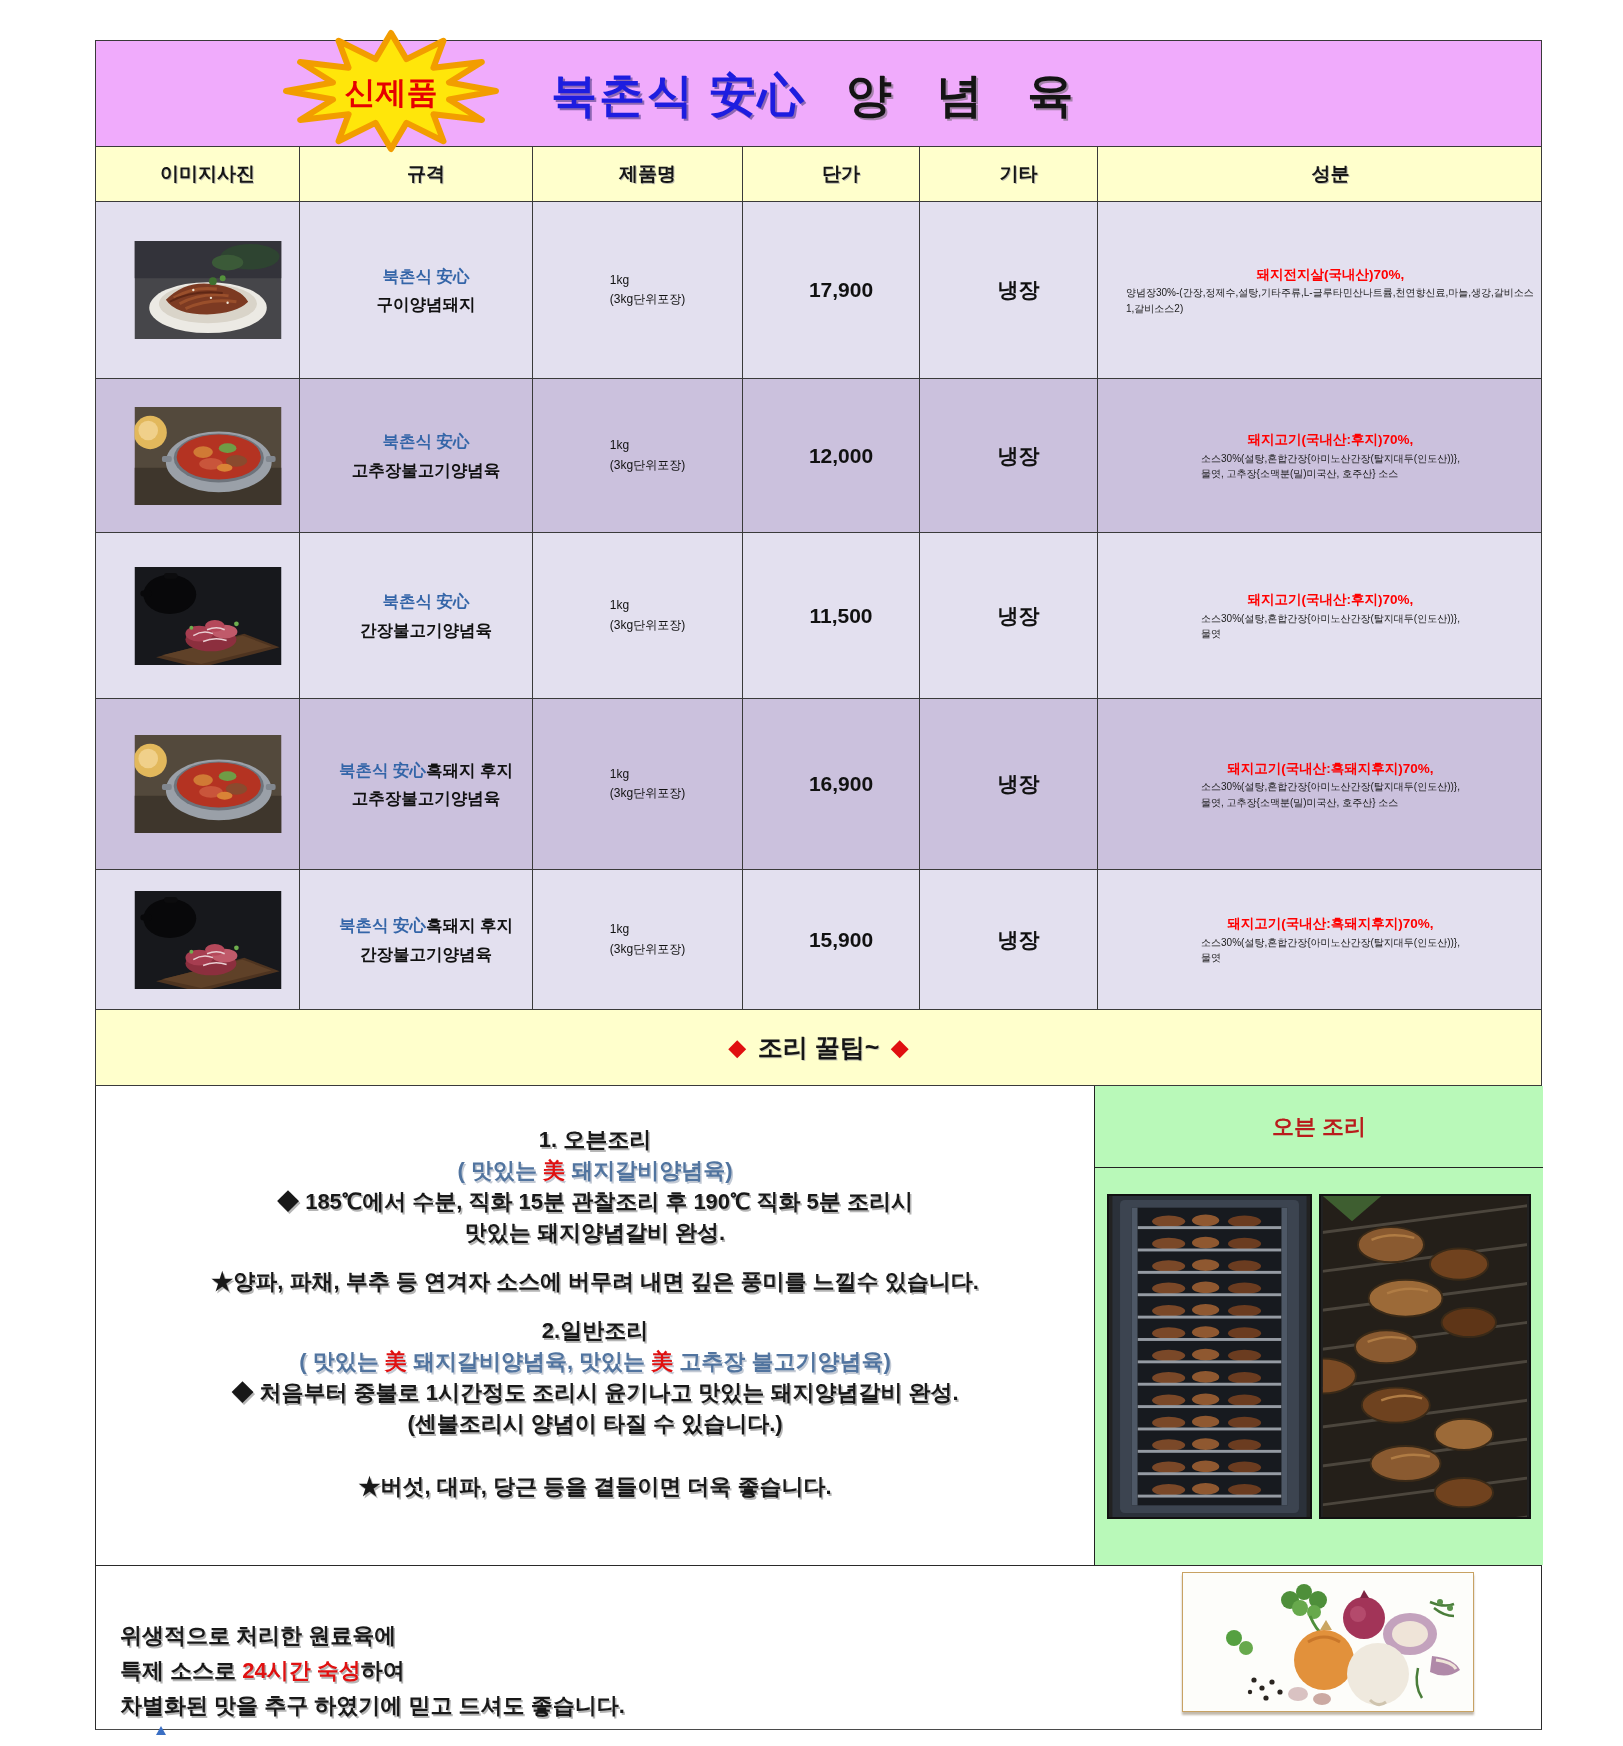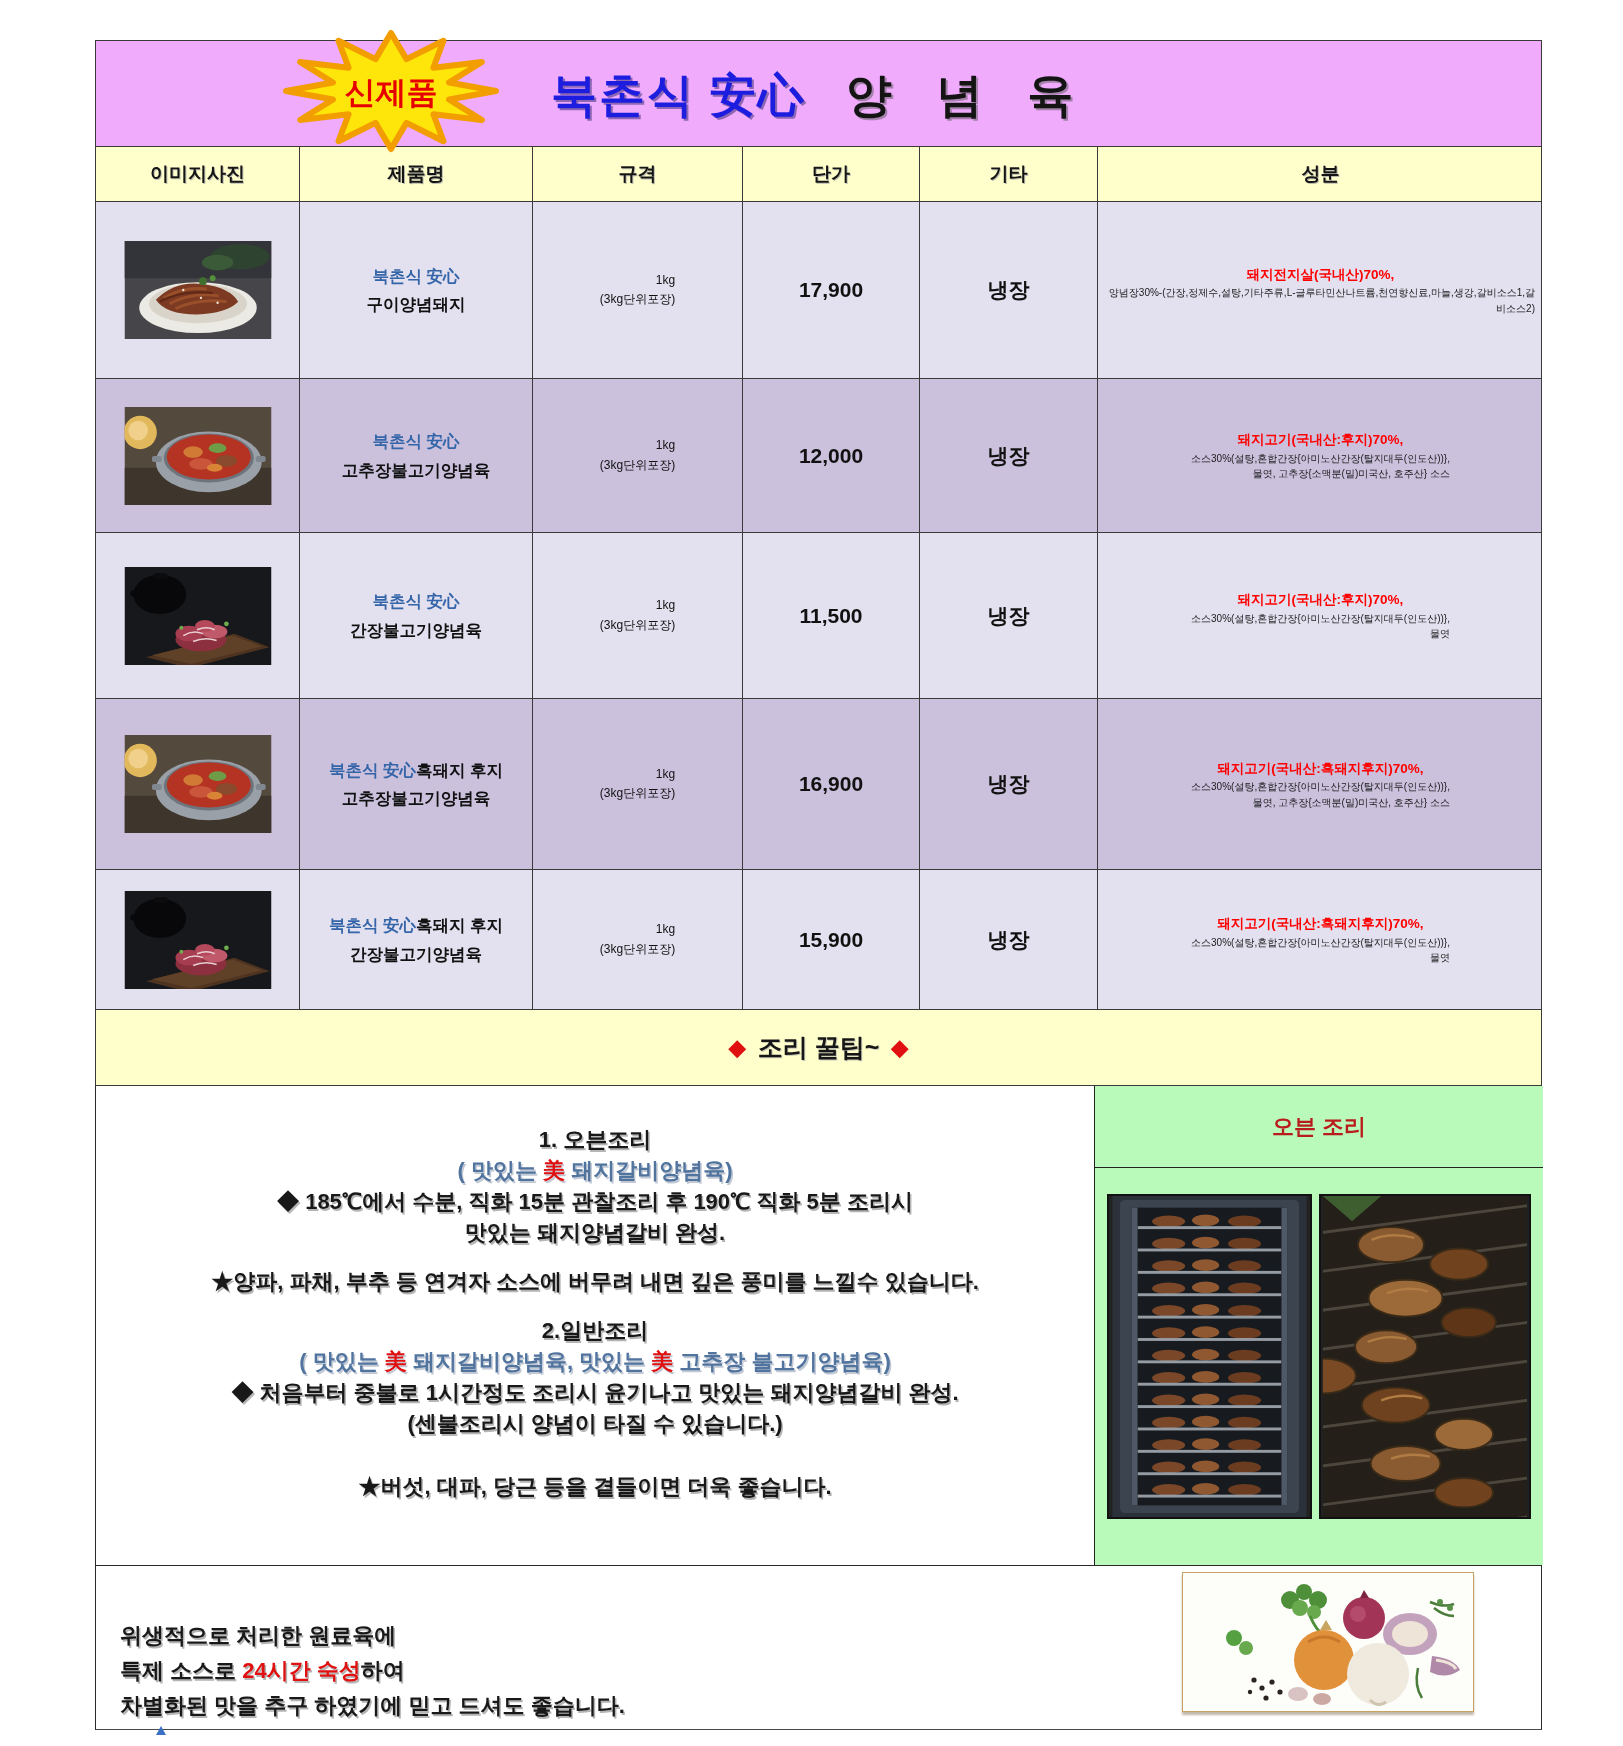--- a/index.html
+++ b/index.html
@@ -16,21 +16,21 @@
     border:1.5px solid #3a3a3a; border-bottom:none; overflow:visible;
   }
   .starburst { position:absolute; left:185px; top:-12px; width:222px; height:128px; }
   .main-title { position:absolute; left:455px; top:24px; white-space:nowrap; font-weight:800; font-size:46px; }
   .main-title .brand { color:#1d1de0; text-shadow:2px 2px 0 rgba(20,20,90,0.45); letter-spacing:2px; }
   .main-title .prod  { color:#141414; text-shadow:2px 2px 0 rgba(90,90,90,0.5); letter-spacing:16px; margin-left:40px; }
 
   
   .grid-row { display:grid; grid-template-columns:204px 233px 210px 177px 178px 445px;
     border-left:1.5px solid #3a3a3a; border-right:1.5px solid #3a3a3a; border-bottom:1px solid #3a3a3a; }
-  .grid-row > div { border-right:1px solid #3a3a3a; display:flex; flex-direction:column; align-items:center; justify-content:center; text-align:right; }
+  .grid-row > div { border-right:1px solid #3a3a3a; display:flex; flex-direction:column; align-items:center; justify-content:center; text-align:left;margin-left:20px; }
   .grid-row > div:last-child { border-right:none; }
   .thead { background:#ffffcc; height:56px; border-top:1px solid #3a3a3a; }
   .thead > div { font-weight:800; font-size:19px; color:#151515; text-shadow:1px 1px 0 #bdbdb0; }
   .row-light { background:#e3e0ef; }
   .row-dark  { background:#cbc1dd; }
   .pname { font-weight:700; font-size:16.5px; line-height:1.7; }
   .pname .blue { color:#3465a8; }
   .spec { font-weight:400; font-size:12px; line-height:1.6; white-space:pre-line; }
   .price { font-weight:800; font-size:21px; }
   .storage { font-weight:800; font-size:21px; }
@@ -229,22 +229,22 @@
       <polygon points="215,62 168,70.5 200.9,91 152.4,85.3 162.5,112.2 125.5,93.9 110,120 94.5,93.9 57.5,112.2 67.6,85.3 19.1,91 52,70.5 5,62 52,53.5 19.1,33 67.6,38.7 57.5,11.8 94.5,30.1 110,4 125.5,30.1 162.5,11.8 152.4,38.7 200.9,33 168,53.5" fill="#FFE60A" stroke="#F29D00" stroke-width="6" stroke-linejoin="round"></polygon>
       <text x="110" y="74" text-anchor="middle" font-size="31" font-weight="800" fill="#e60000">신제품</text>
     </svg>
     <div class="main-title">
       <span class="brand">북촌식 安心</span><span class="prod">양 념 육</span>
     </div>
   </div>
 
   <div class="grid-row thead">
     <div>이미지사진</div>
+    <div>규격</div>
     <div>제품명</div>
-    <div>규격</div>
     <div>단가</div>
     <div>기타</div>
     <div>성분</div>
   </div>
 
   <div class="grid-row row-light" style="height:177px">
     <div class="photo-cell">
         <svg viewBox="0 0 150 100">
           <use href="#ph-plate"></use>
         </svg>

